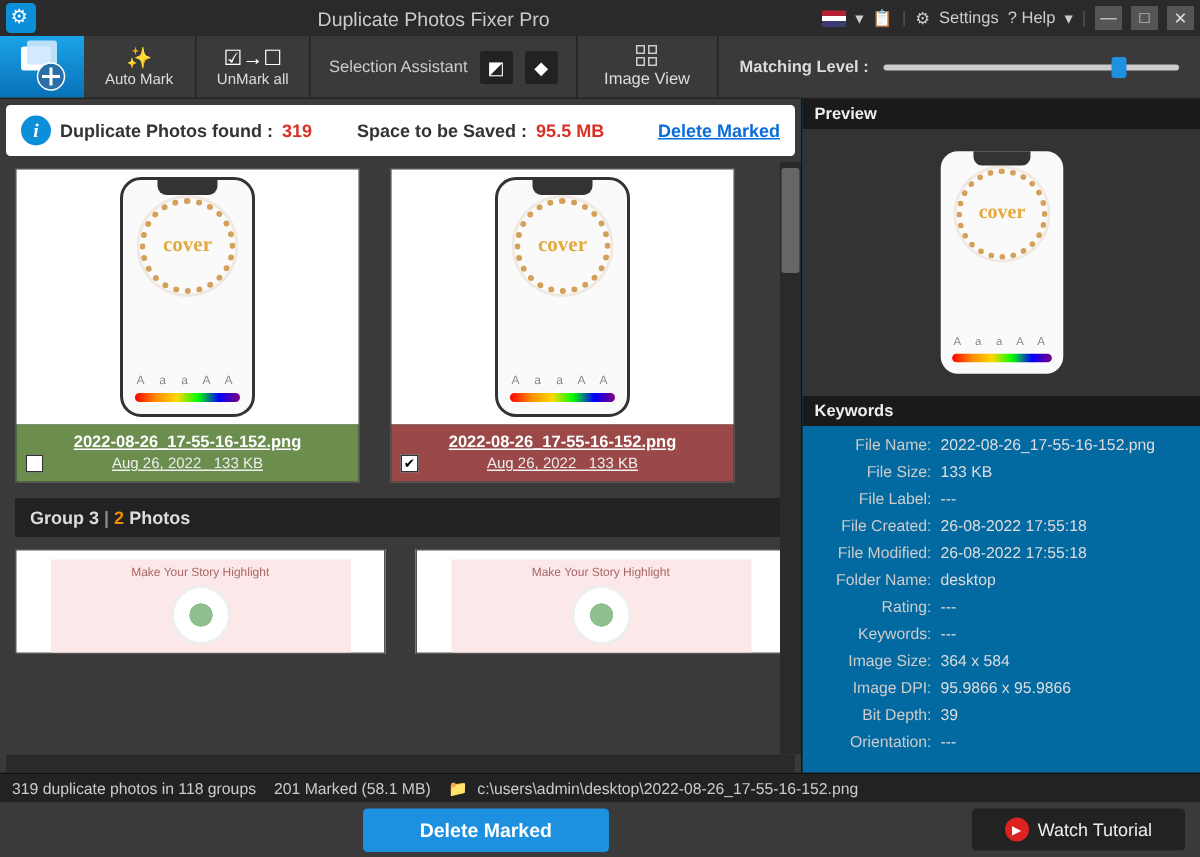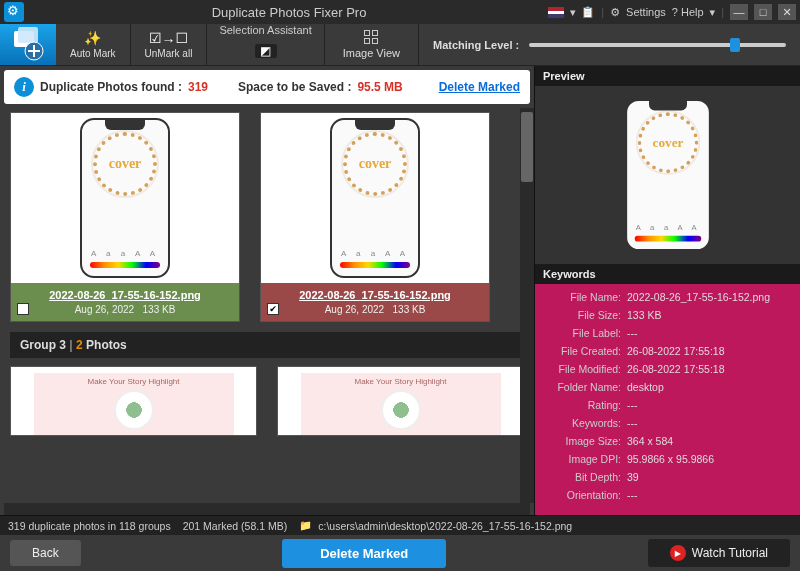--- a/index.html
+++ b/index.html
@@ -12,21 +12,21 @@
 .titlebar-right .flag { width: 16px; height: 11px; background: linear-gradient(#b22234 33%, #fff 33% 66%, #3c3b6e 66%); }
 .titlebar-right .sep { color: #555; }
 .titlebar-right span, .titlebar-right a { color: #ccc; font-size: 11px; }
 .win-btn { width: 18px; height: 16px; background: #555; color: #ddd; display: flex; align-items: center; justify-content: center; font-size: 11px; cursor: pointer; }
 .toolbar { height: 42px; background: #3a3a3a; display: flex; align-items: stretch; border-bottom: 1px solid #222; }
 .logo-big { width: 56px; background: linear-gradient(#1aa3e8,#0871b8); display: flex; align-items: center; justify-content: center; }
 .logo-big svg { width: 40px; height: 40px; }
 .tool-btn { display: flex; flex-direction: column; align-items: center; justify-content: center; padding: 0 14px; border-right: 1px solid #222; cursor: pointer; }
 .tool-btn .ico { height: 16px; color: #fff; font-size: 14px; }
 .tool-btn .lbl { font-size: 10px; color: #ddd; margin-top: 2px; }
-.sel-assist { display: flex; align-items: center; padding: 0 12px; gap: 8px; border-right: 1px solid #222; flex-direction: column; }
+.sel-assist { display: flex; align-items: center; padding: 0 12px; gap: 8px; border-right: 1px solid #222; }
 .sel-assist .lbl { font-size: 11px; color: #ccc; }
 .sq-btn { width: 22px; height: 22px; background: #222; display: flex; align-items: center; justify-content: center; color: #fff; font-size: 12px; cursor: pointer; border-radius: 2px;}
 .img-view { display: flex; flex-direction: column; align-items: center; justify-content: center; padding: 0 18px; border-right: 1px solid #222; }
 .img-view .grid-ico { display: grid; grid-template-columns: 6px 6px; gap: 2px; }
 .img-view .grid-ico div { width: 6px; height: 6px; border: 1px solid #ccc; }
 .match-level { flex: 1; display: flex; align-items: center; padding: 0 14px; gap: 10px; }
 .slider-track { flex: 1; height: 4px; background: #ccc; position: relative; border-radius: 2px; }
 .slider-thumb { position: absolute; right: 18%; top: -5px; width: 10px; height: 14px; background: #1d90e0; border-radius: 2px; }
 .content { display: flex; height: calc(571px - 24px - 42px - 20px - 36px); }
 .left-pane { width: 534px; display: flex; flex-direction: column; background: #3a3a3a; }
@@ -42,35 +42,35 @@
 .thumb .pic { height: 170px; background: #fff; display: flex; align-items: center; justify-content: center; overflow: hidden; position: relative; }
 .phone-frame { width: 90px; height: 160px; border: 2px solid #333; border-radius: 14px; background: #fafafa; position: relative; display: flex; flex-direction: column; align-items: center; padding-top: 12px;}
 .phone-frame .notch { position: absolute; top: 0; width: 40px; height: 10px; background: #333; border-radius: 0 0 6px 6px; }
 .wreath { width: 64px; height: 64px; border-radius: 50%; border: 4px dotted #d4a05a; display: flex; align-items: center; justify-content: center; position: relative;}
 .wreath::before { content:""; position:absolute; inset:-6px; border-radius:50%; box-shadow: 0 0 0 2px rgba(180,140,90,0.15) inset;}
 .wreath span { font-family: cursive; color: #e5a93a; font-size: 14px; font-weight: bold;}
 .phone-frame .bar { position: absolute; bottom: 8px; height: 6px; width: 70px; background: linear-gradient(90deg,#f00,#ff8c00,#ffd700,#0f0,#00f,#800080); border-radius: 3px;}
 .phone-frame .row-a { position: absolute; bottom: 18px; font-size: 8px; color: #888; letter-spacing: 4px;}
 .thumb .meta { padding: 6px; text-align: center; position: relative; }
 .thumb .fname { font-size: 11px; color: #fff; font-weight: 600; text-decoration: underline; }
-.thumb .sub { font-size: 10px; color: #eee; margin-top: 3px; }
+.thumb .sub { font-size: 10px; color: #eee; margin-top: 3px; text-decoration: underline; }
 .thumb.green .meta { background: #6b8e4e; }
 .thumb.red .meta { background: #9a4848; }
 .thumb .chk { position: absolute; left: 6px; bottom: 6px; width: 12px; height: 12px; background: #fff; border: 1px solid #333; display: flex; align-items: center; justify-content: center; font-size: 9px; color:#000;}
 .group-hdr { background: #222; padding: 6px 10px; margin-top: 10px; font-size: 12px; font-weight: bold; }
 .group-hdr .sep2 { color: #888; }
 .group-hdr .cnt { color: #e68a00; }
 .row2 { display: flex; gap: 20px; margin-top: 8px; }
 .thumb2 { width: 278px; height: 70px; background: #fff; border: 1px solid #555; overflow: hidden; display:flex; align-items:flex-start; justify-content:center; padding-top:6px;}
 .story-card { width: 200px; height: 120px; background: #fce8e8; display:flex; flex-direction:column; align-items:center; font-size:8px; color:#a66; padding:4px; gap:4px;}
 .story-card .circ { width: 40px; height:40px; border-radius:50%; background: radial-gradient(circle,#8fbf8f 30%,#fff 31%); border:2px solid #eee;}
 .scroll-v { position: absolute; right: 0; top: 0; bottom: 0; width: 14px; background: #2a2a2a; }
 .scroll-v .vthumb { position: absolute; top: 4px; width: 12px; left: 1px; height: 70px; background: #666; border-radius: 2px; }
 .scroll-h { height: 12px; background: #2a2a2a; margin: 0 4px;}
-.right-pane { flex: 1; background: #be185d; border-left: 1px solid #111; display: flex; flex-direction: column; }
+.right-pane { flex: 1; background: #0369a1; border-left: 1px solid #111; display: flex; flex-direction: column; }
 .panel-hdr { background: #1a1a1a; padding: 4px 8px; font-size: 11px; font-weight: bold; color: #eee; }
 .preview-box { height: 178px; display: flex; align-items: center; justify-content: center; background: #333; }
 .preview-box .phone-frame { transform: scale(0.95); }
 .meta-grid { flex: 1; overflow: auto; padding: 4px 0;}
 .meta-row { display: flex; padding: 3px 8px; font-size: 10.5px; }
 .meta-row .k { width: 84px; text-align: right; color: #ccc; padding-right: 6px; }
 .meta-row .v { flex: 1; color: #ddd; }
 .statusbar { height: 20px; background: #222; display: flex; align-items: center; font-size: 10.5px; color: #ccc; padding: 0 8px; gap: 12px; border-top:1px solid #111;}
 .statusbar .sitem { display: flex; align-items: center; gap: 6px; }
 .statusbar .folder-ico { color: #e5b84e; }
@@ -289,19 +289,18 @@
 <div class="statusbar">
   <div class="sitem">319 duplicate photos in 118 groups</div>
   <div class="sitem">201 Marked (58.1 MB)</div>
   <div class="sitem">
     <span class="folder-ico">📁</span>
     <span>c:\users\admin\desktop\2022-08-26_17-55-16-152.png</span>
   </div>
 </div>
 
 <div class="bottombar">
-  <button class="btn">Back</button>
   <button class="btn primary">Delete Marked</button>
   <button class="btn tutorial">
     <span class="play-ico">▶</span>
     <span>Watch Tutorial</span>
   </button>
 </div>
 
 </body></html>

